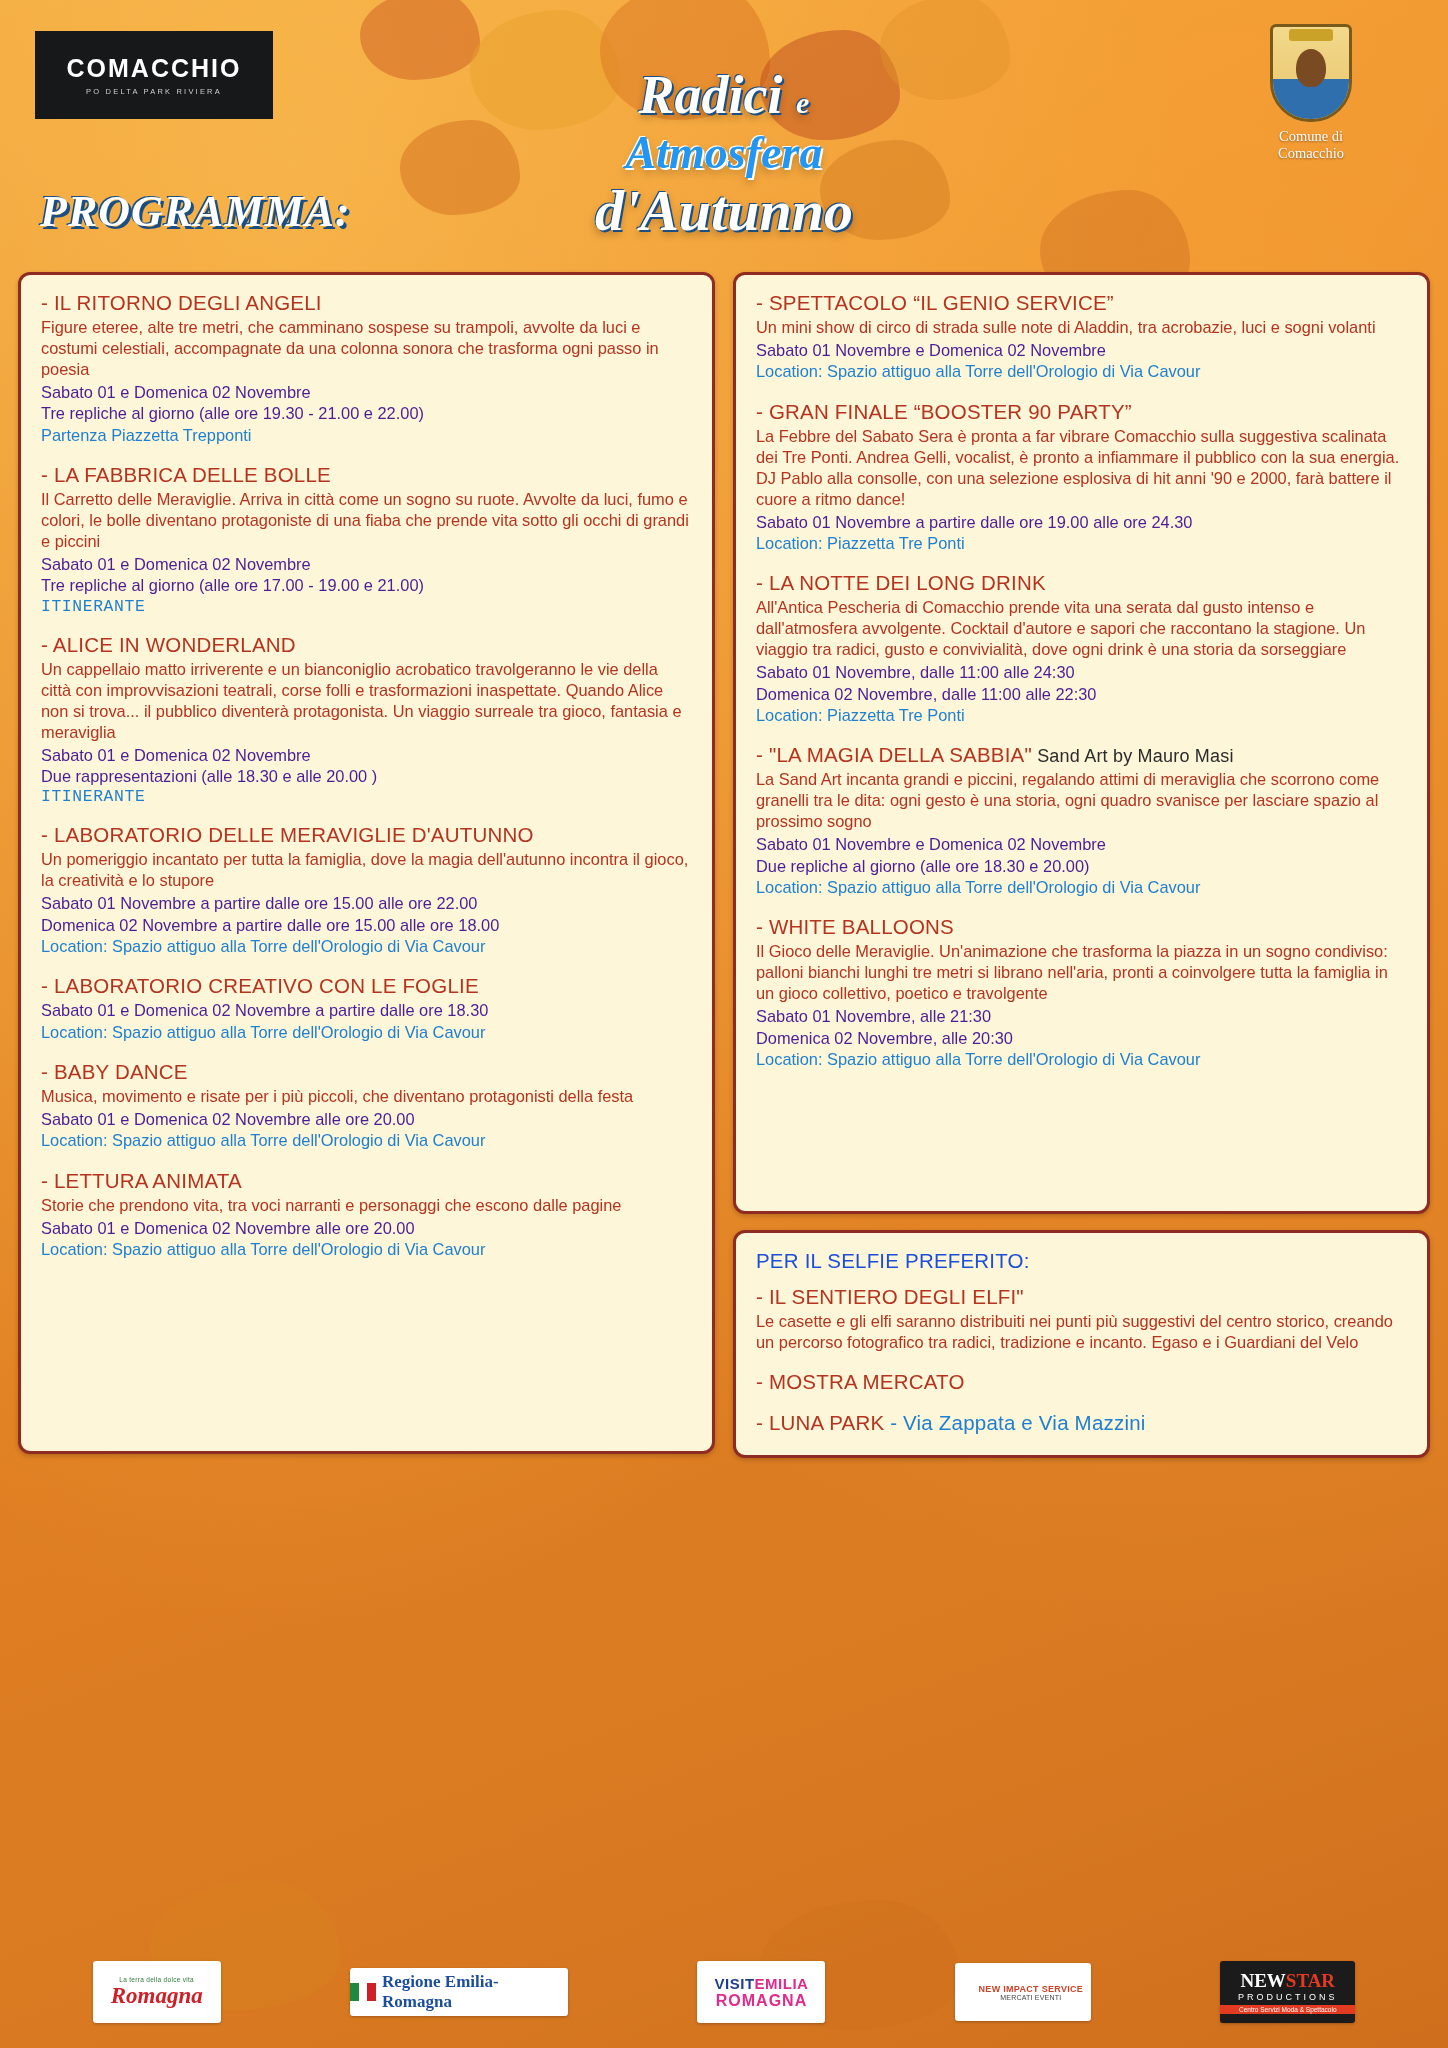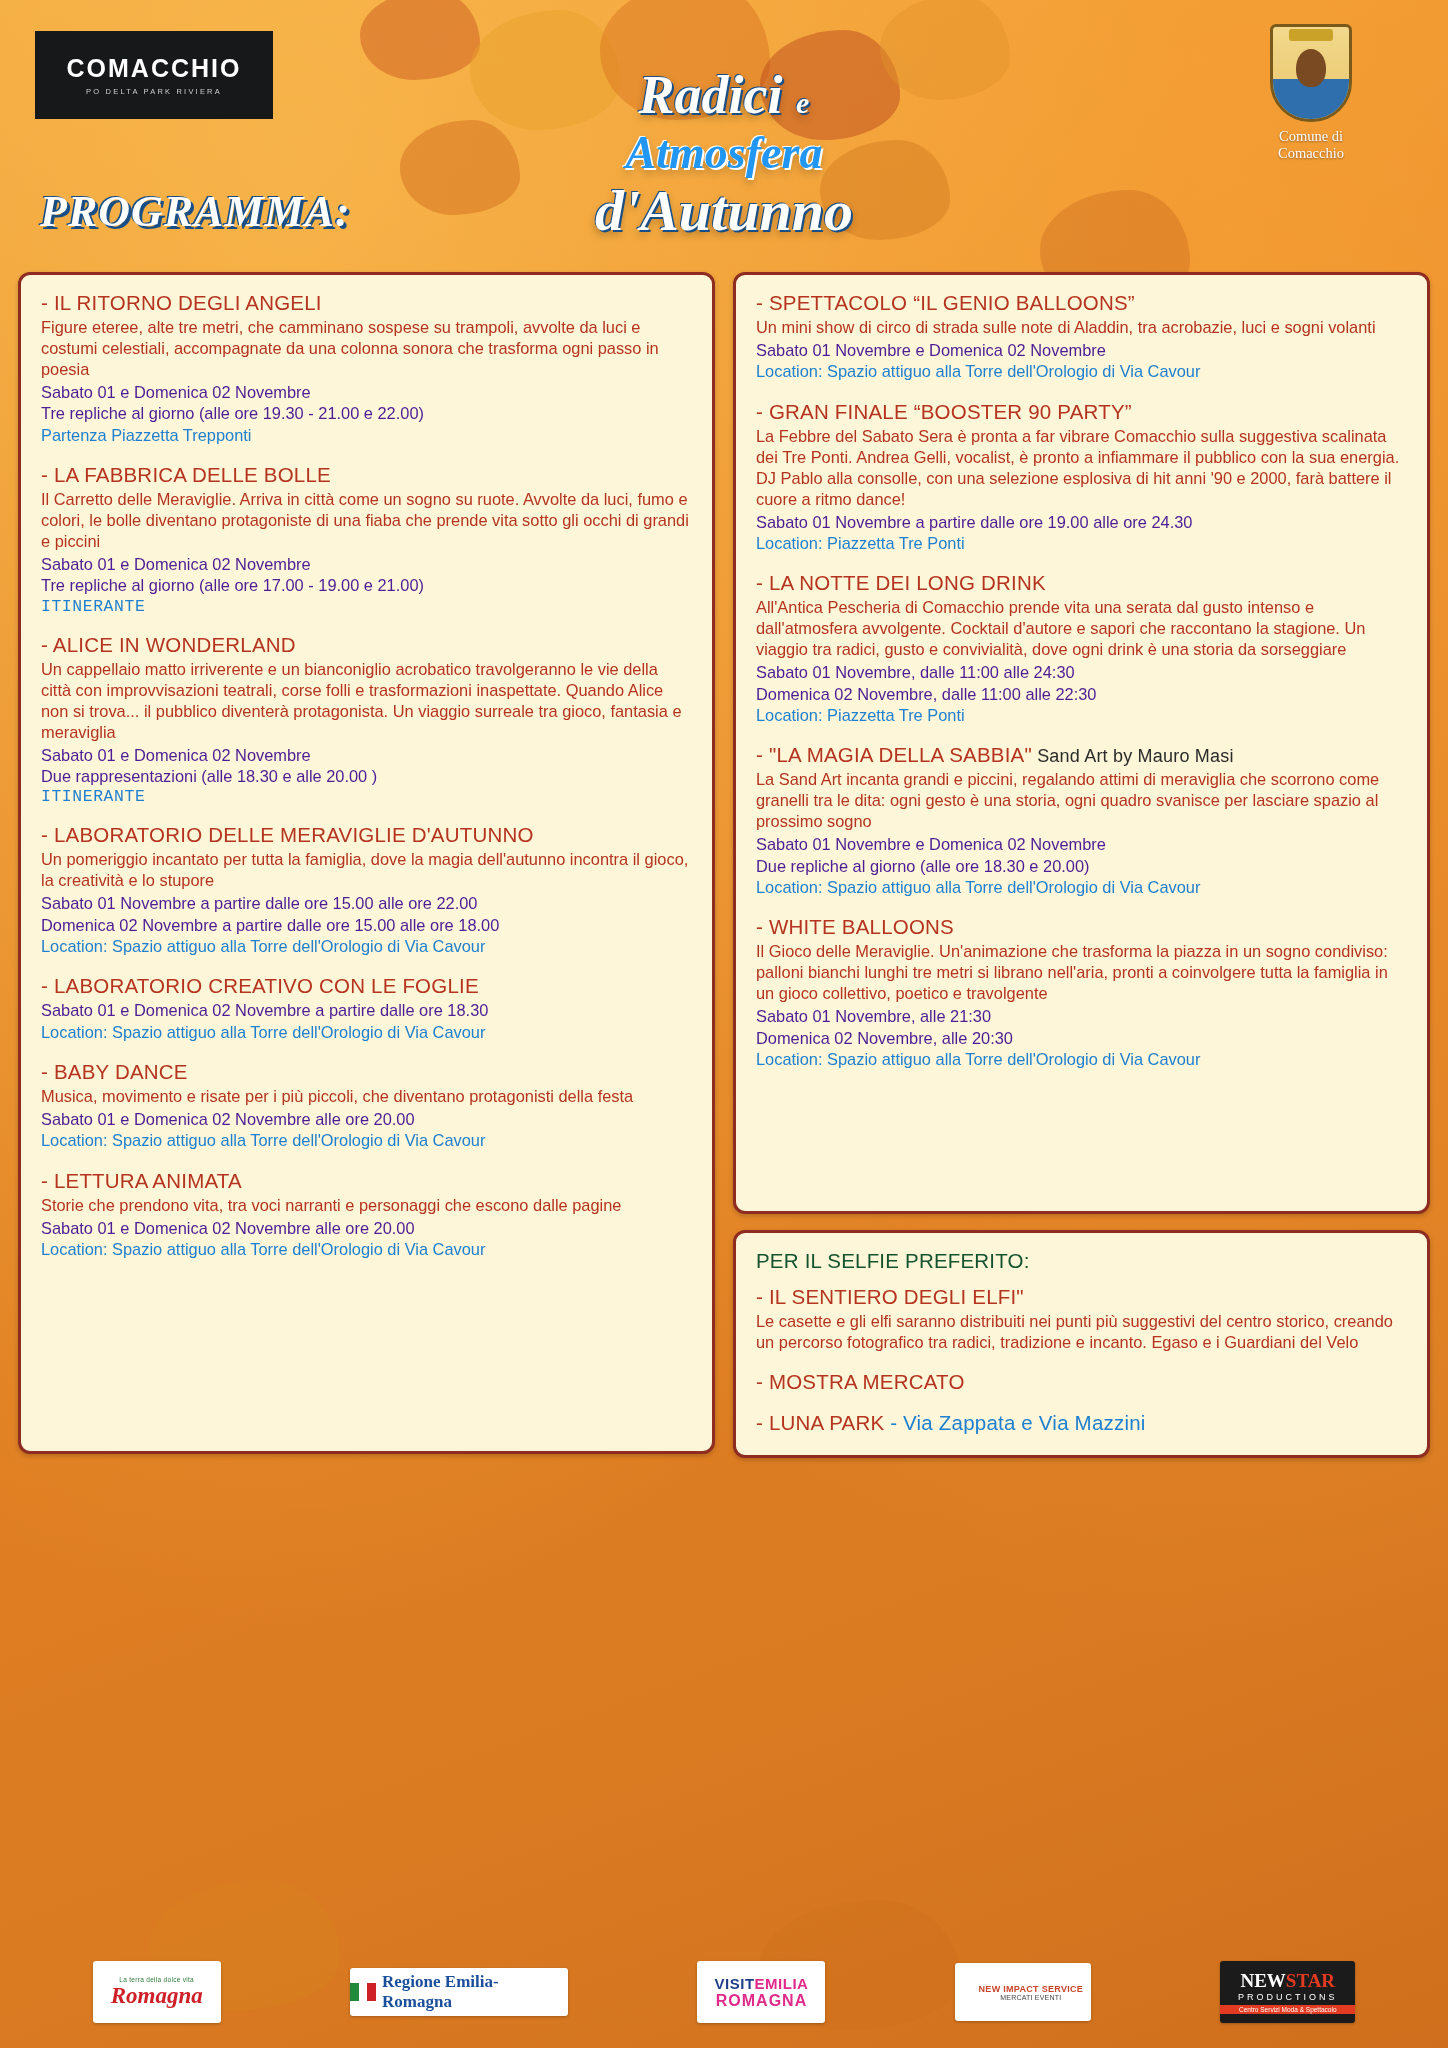--- a/index.html
+++ b/index.html
@@ -62,21 +62,21 @@
   .panel.left{min-height:1142px;}
   .panel.right-main{min-height:902px;}
   .item{margin-bottom:17px;}
   .item:last-child{margin-bottom:2px;}
   .h{font-size:20.5px;color:#b5341f;font-weight:normal;letter-spacing:.2px;margin:0 0 2px 0;}
   .h .plain{color:#2b2b2b;font-size:18px;}
   .desc{font-size:16.4px;color:#b5341f;line-height:1.28;margin:0 0 2px 0;}
   .when{font-size:16.4px;color:#4c1d95;line-height:1.3;margin:0;}
   .loc{font-size:16.4px;color:#1f7fd0;line-height:1.3;margin:0;}
   .itin{font-size:16.4px;color:#1f7fd0;letter-spacing:.6px;margin:0;font-family:Liberation Mono, monospace;}
-  .selfie-title{font-size:20.5px;color:#14532d;margin:0 0 12px 0;letter-spacing:.2px;}
+  .selfie-title{font-size:20.5px;color:#1d4ed8;margin:0 0 12px 0;letter-spacing:.2px;}
   .selfie .h{color:#b5341f;}
   .lp-link{color:#1f7fd0;}
   .sponsors{
     position:absolute;left:0;right:0;bottom:0;height:112px;display:flex;align-items:center;
     justify-content:space-around;padding:0 28px;box-sizing:border-box;
   }
   .sp{background:#fff;border-radius:3px;display:flex;flex-direction:column;align-items:center;justify-content:center;
       box-shadow:0 1px 3px rgba(0,0,0,.25);}
   .sp1{width:128px;height:62px;}
   .sp2{width:218px;height:48px;flex-direction:row;gap:6px;}
@@ -184,21 +184,21 @@
           <div class="h">- LETTURA ANIMATA</div>
           <div class="desc">Storie che prendono vita, tra voci narranti e personaggi che escono dalle pagine</div>
           <div class="when">Sabato 01 e Domenica 02 Novembre alle ore 20.00</div>
           <div class="loc">Location: Spazio attiguo alla Torre dell'Orologio di Via Cavour</div>
         </div>
       </div>
   </div>
   <div class="col">
     <div class="panel right-main" id="right-panel">
         <div class="item">
-          <div class="h">- SPETTACOLO “IL GENIO BALLOONS”</div>
+          <div class="h">- SPETTACOLO “IL GENIO SERVICE”</div>
           <div class="desc">Un mini show di circo di strada sulle note di Aladdin, tra acrobazie, luci e sogni volanti</div>
           <div class="when">Sabato 01 Novembre e Domenica 02 Novembre</div>
           <div class="loc">Location: Spazio attiguo alla Torre dell'Orologio di Via Cavour</div>
         </div>
         <div class="item">
           <div class="h">- GRAN FINALE “BOOSTER 90 PARTY”</div>
           <div class="desc">La Febbre del Sabato Sera è pronta a far vibrare Comacchio sulla suggestiva scalinata dei Tre Ponti. Andrea Gelli, vocalist, è pronto a infiammare il pubblico con la sua energia. DJ Pablo alla consolle, con una selezione esplosiva di hit anni '90 e 2000, farà battere il cuore a ritmo dance!</div>
           <div class="when">Sabato 01 Novembre a partire dalle ore 19.00 alle ore 24.30</div>
           <div class="loc">Location: Piazzetta Tre Ponti</div>
         </div>

